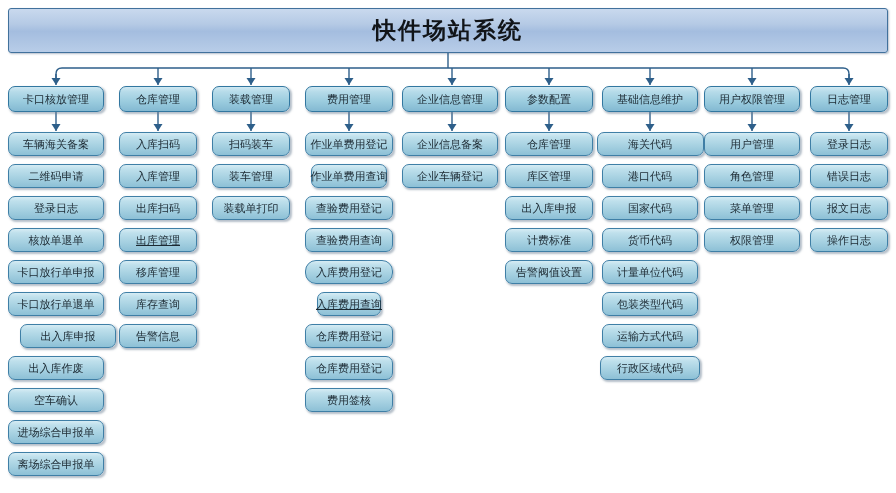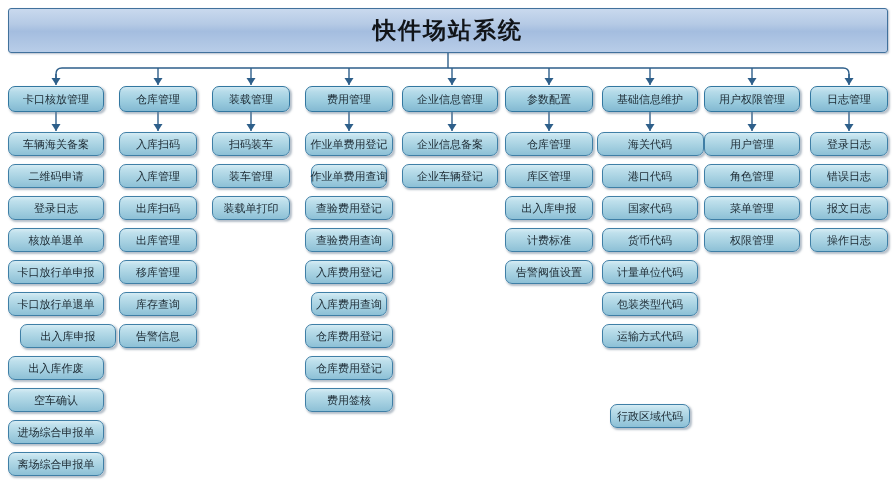--- a/index.html
+++ b/index.html
@@ -137,39 +137,39 @@
         <div class="node child" style="width: 96px;">出入库作废</div>
         <div class="node child" style="width: 96px;">空车确认</div>
         <div class="node child" style="width: 96px;">进场综合申报单</div>
         <div class="node child" style="width: 96px;">离场综合申报单</div>
       </div>
       <div class="column" style="left: 119px; width: 78px;">
         <div class="node head" style="width: 78px;">仓库管理</div>
         <div class="node child" style="width: 78px;">入库扫码</div>
         <div class="node child" style="width: 78px;">入库管理</div>
         <div class="node child" style="width: 78px;">出库扫码</div>
-        <div class="node child" style="width: 78px;">出库管理</div>
+        <div class="node child" style="width: 78px; text-decoration: underline;">出库管理</div>
         <div class="node child" style="width: 78px;">移库管理</div>
         <div class="node child" style="width: 78px;">库存查询</div>
         <div class="node child" style="width: 78px;">告警信息</div>
       </div>
       <div class="column" style="left: 212px; width: 78px;">
         <div class="node head" style="width: 78px;">装载管理</div>
         <div class="node child" style="width: 78px;">扫码装车</div>
         <div class="node child" style="width: 78px;">装车管理</div>
         <div class="node child" style="width: 78px;">装载单打印</div>
       </div>
       <div class="column" style="left: 305px; width: 88px;">
         <div class="node head" style="width: 88px;">费用管理</div>
         <div class="node child" style="width: 88px;">作业单费用登记</div>
         <div class="node child" style="width: 76px;">作业单费用查询</div>
         <div class="node child" style="width: 88px;">查验费用登记</div>
         <div class="node child" style="width: 88px;">查验费用查询</div>
-        <div class="node child" style="width: 88px;">入库费用登记</div>
-        <div class="node child" style="width: 76px;">入库费用查询</div>
+        <div class="node child" style="width: 88px; border-radius: 11px;">入库费用登记</div>
+        <div class="node child" style="width: 64px; text-decoration: underline;">入库费用查询</div>
         <div class="node child" style="width: 88px;">仓库费用登记</div>
         <div class="node child" style="width: 88px;">仓库费用登记</div>
         <div class="node child" style="width: 88px;">费用签核</div>
       </div>
       <div class="column" style="left: 402px; width: 96px;">
         <div class="node head" style="width: 96px;">企业信息管理</div>
         <div class="node child" style="width: 96px;">企业信息备案</div>
         <div class="node child" style="width: 96px;">企业车辆登记</div>
       </div>
       <div class="column" style="left: 505px; width: 88px;">
@@ -182,21 +182,21 @@
       </div>
       <div class="column" style="left: 602px; width: 96px;">
         <div class="node head" style="width: 96px;">基础信息维护</div>
         <div class="node child" style="width: 107px;">海关代码</div>
         <div class="node child" style="width: 96px;">港口代码</div>
         <div class="node child" style="width: 96px;">国家代码</div>
         <div class="node child" style="width: 96px;">货币代码</div>
         <div class="node child" style="width: 96px;">计量单位代码</div>
         <div class="node child" style="width: 96px;">包装类型代码</div>
         <div class="node child" style="width: 96px;">运输方式代码</div>
-        <div class="node child" style="width: 80px; margin-top: 48px;">行政区域代码</div>
+        <div class="node child" style="width: 100px;">行政区域代码</div>
       </div>
       <div class="column" style="left: 704px; width: 96px;">
         <div class="node head" style="width: 96px;">用户权限管理</div>
         <div class="node child" style="width: 96px;">用户管理</div>
         <div class="node child" style="width: 96px;">角色管理</div>
         <div class="node child" style="width: 96px;">菜单管理</div>
         <div class="node child" style="width: 96px;">权限管理</div>
       </div>
       <div class="column" style="left: 810px; width: 78px;">
         <div class="node head" style="width: 78px;">日志管理</div>

